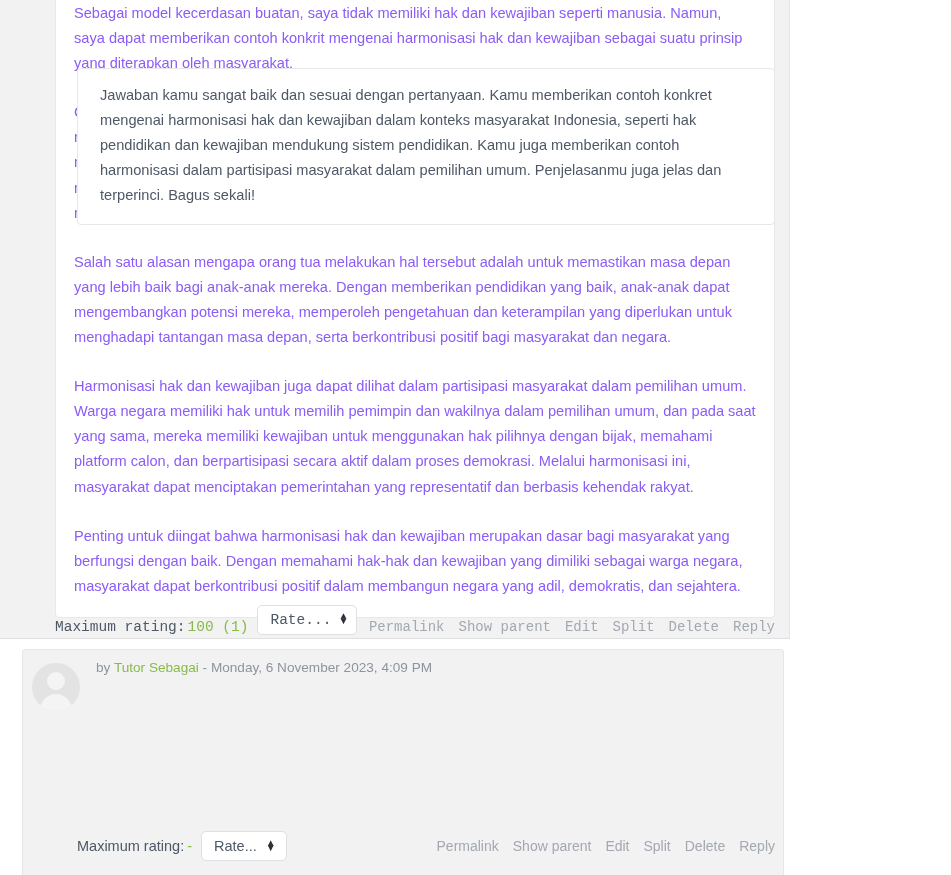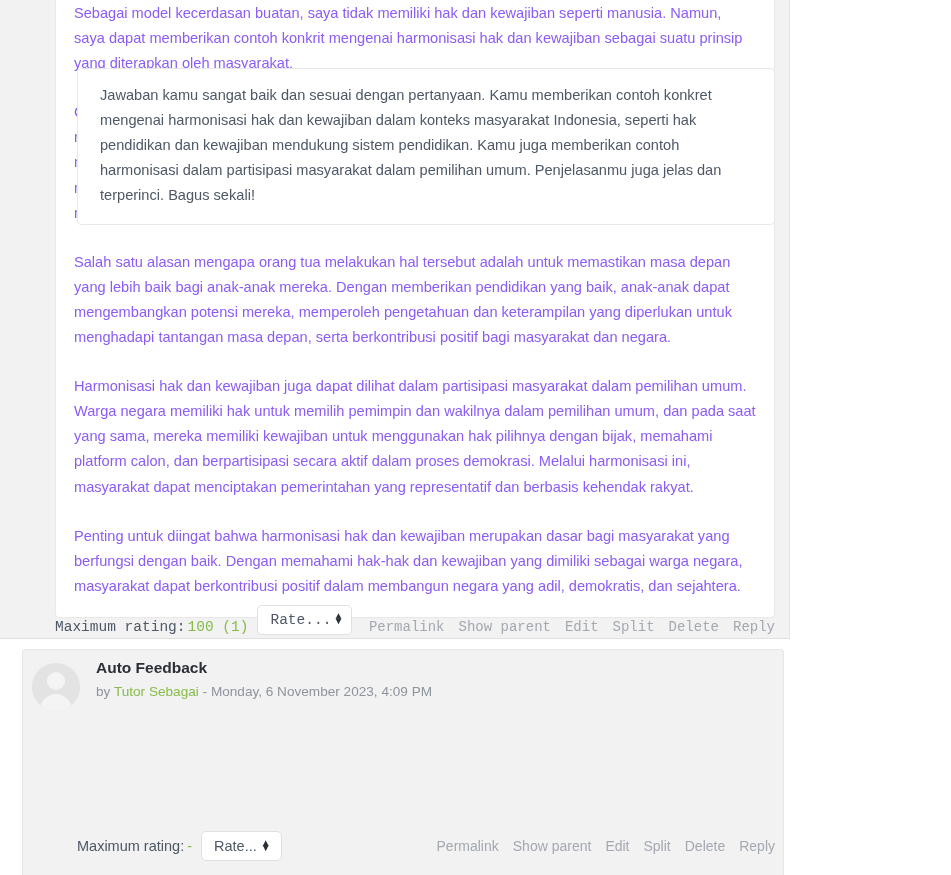--- a/index.html
+++ b/index.html
@@ -69,21 +69,21 @@
   }
   .rating-dash {
     color: #86bb4a;
     margin-left: 3px;
   }
 
   .rate-select {
     margin-left: 9px;
     display: inline-flex;
     align-items: center;
-    gap: 4px;
+    gap: 9px;
     background: #ffffff;
     border: 1px solid #dfe0e3;
     border-radius: 5px;
     padding: 7px 10px 7px 12px;
     font-size: 14.5px;
     color: #4e5866;
     cursor: pointer;
     line-height: 1;
     user-select: none;
   }
@@ -255,21 +255,20 @@
   </div>
 </div>
 
 <div class="post-divider"></div>
 
 <div class="post-two">
 
   <div class="post-head">
     <div class="avatar"></div>
     <div>
-      <div class="post-title">Auto Feedback</div>
       <div class="post-byline">
         <span>by</span>
         <a class="author">Tutor Sebagai</a>
         <span>-</span>
         <span>Monday, 6 November 2023, 4:09 PM</span>
       </div>
     </div>
   </div>
 
 </div>

